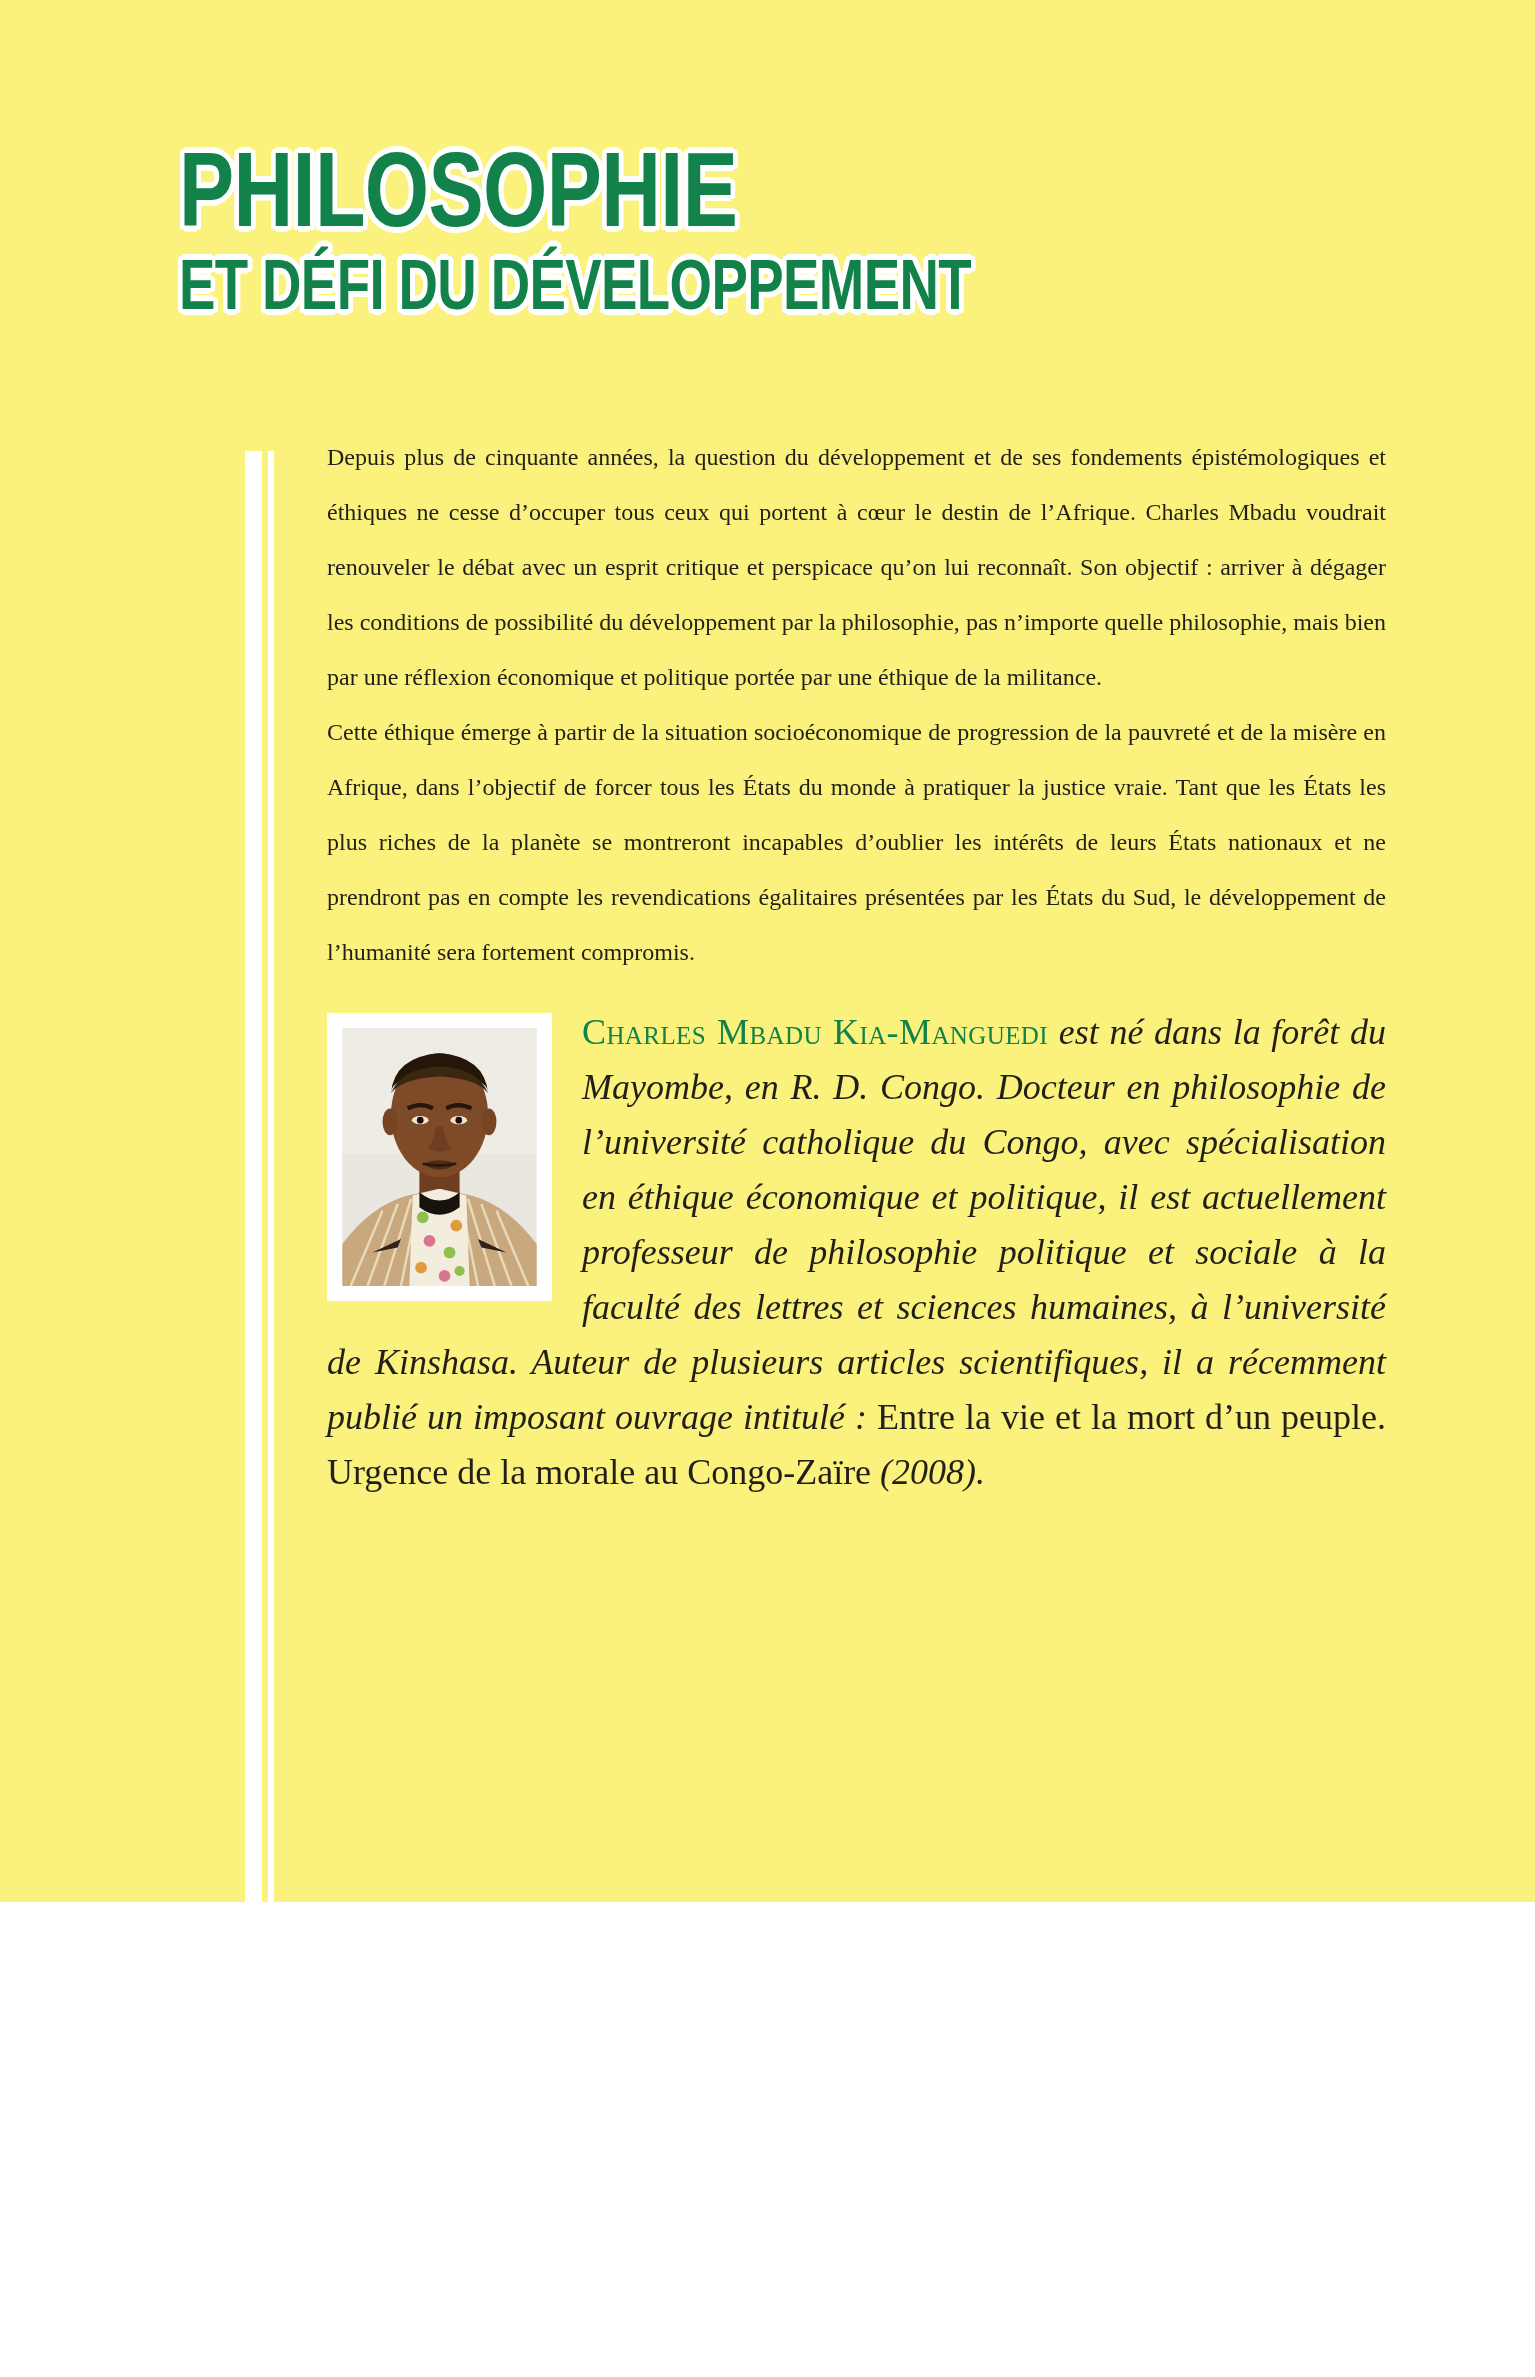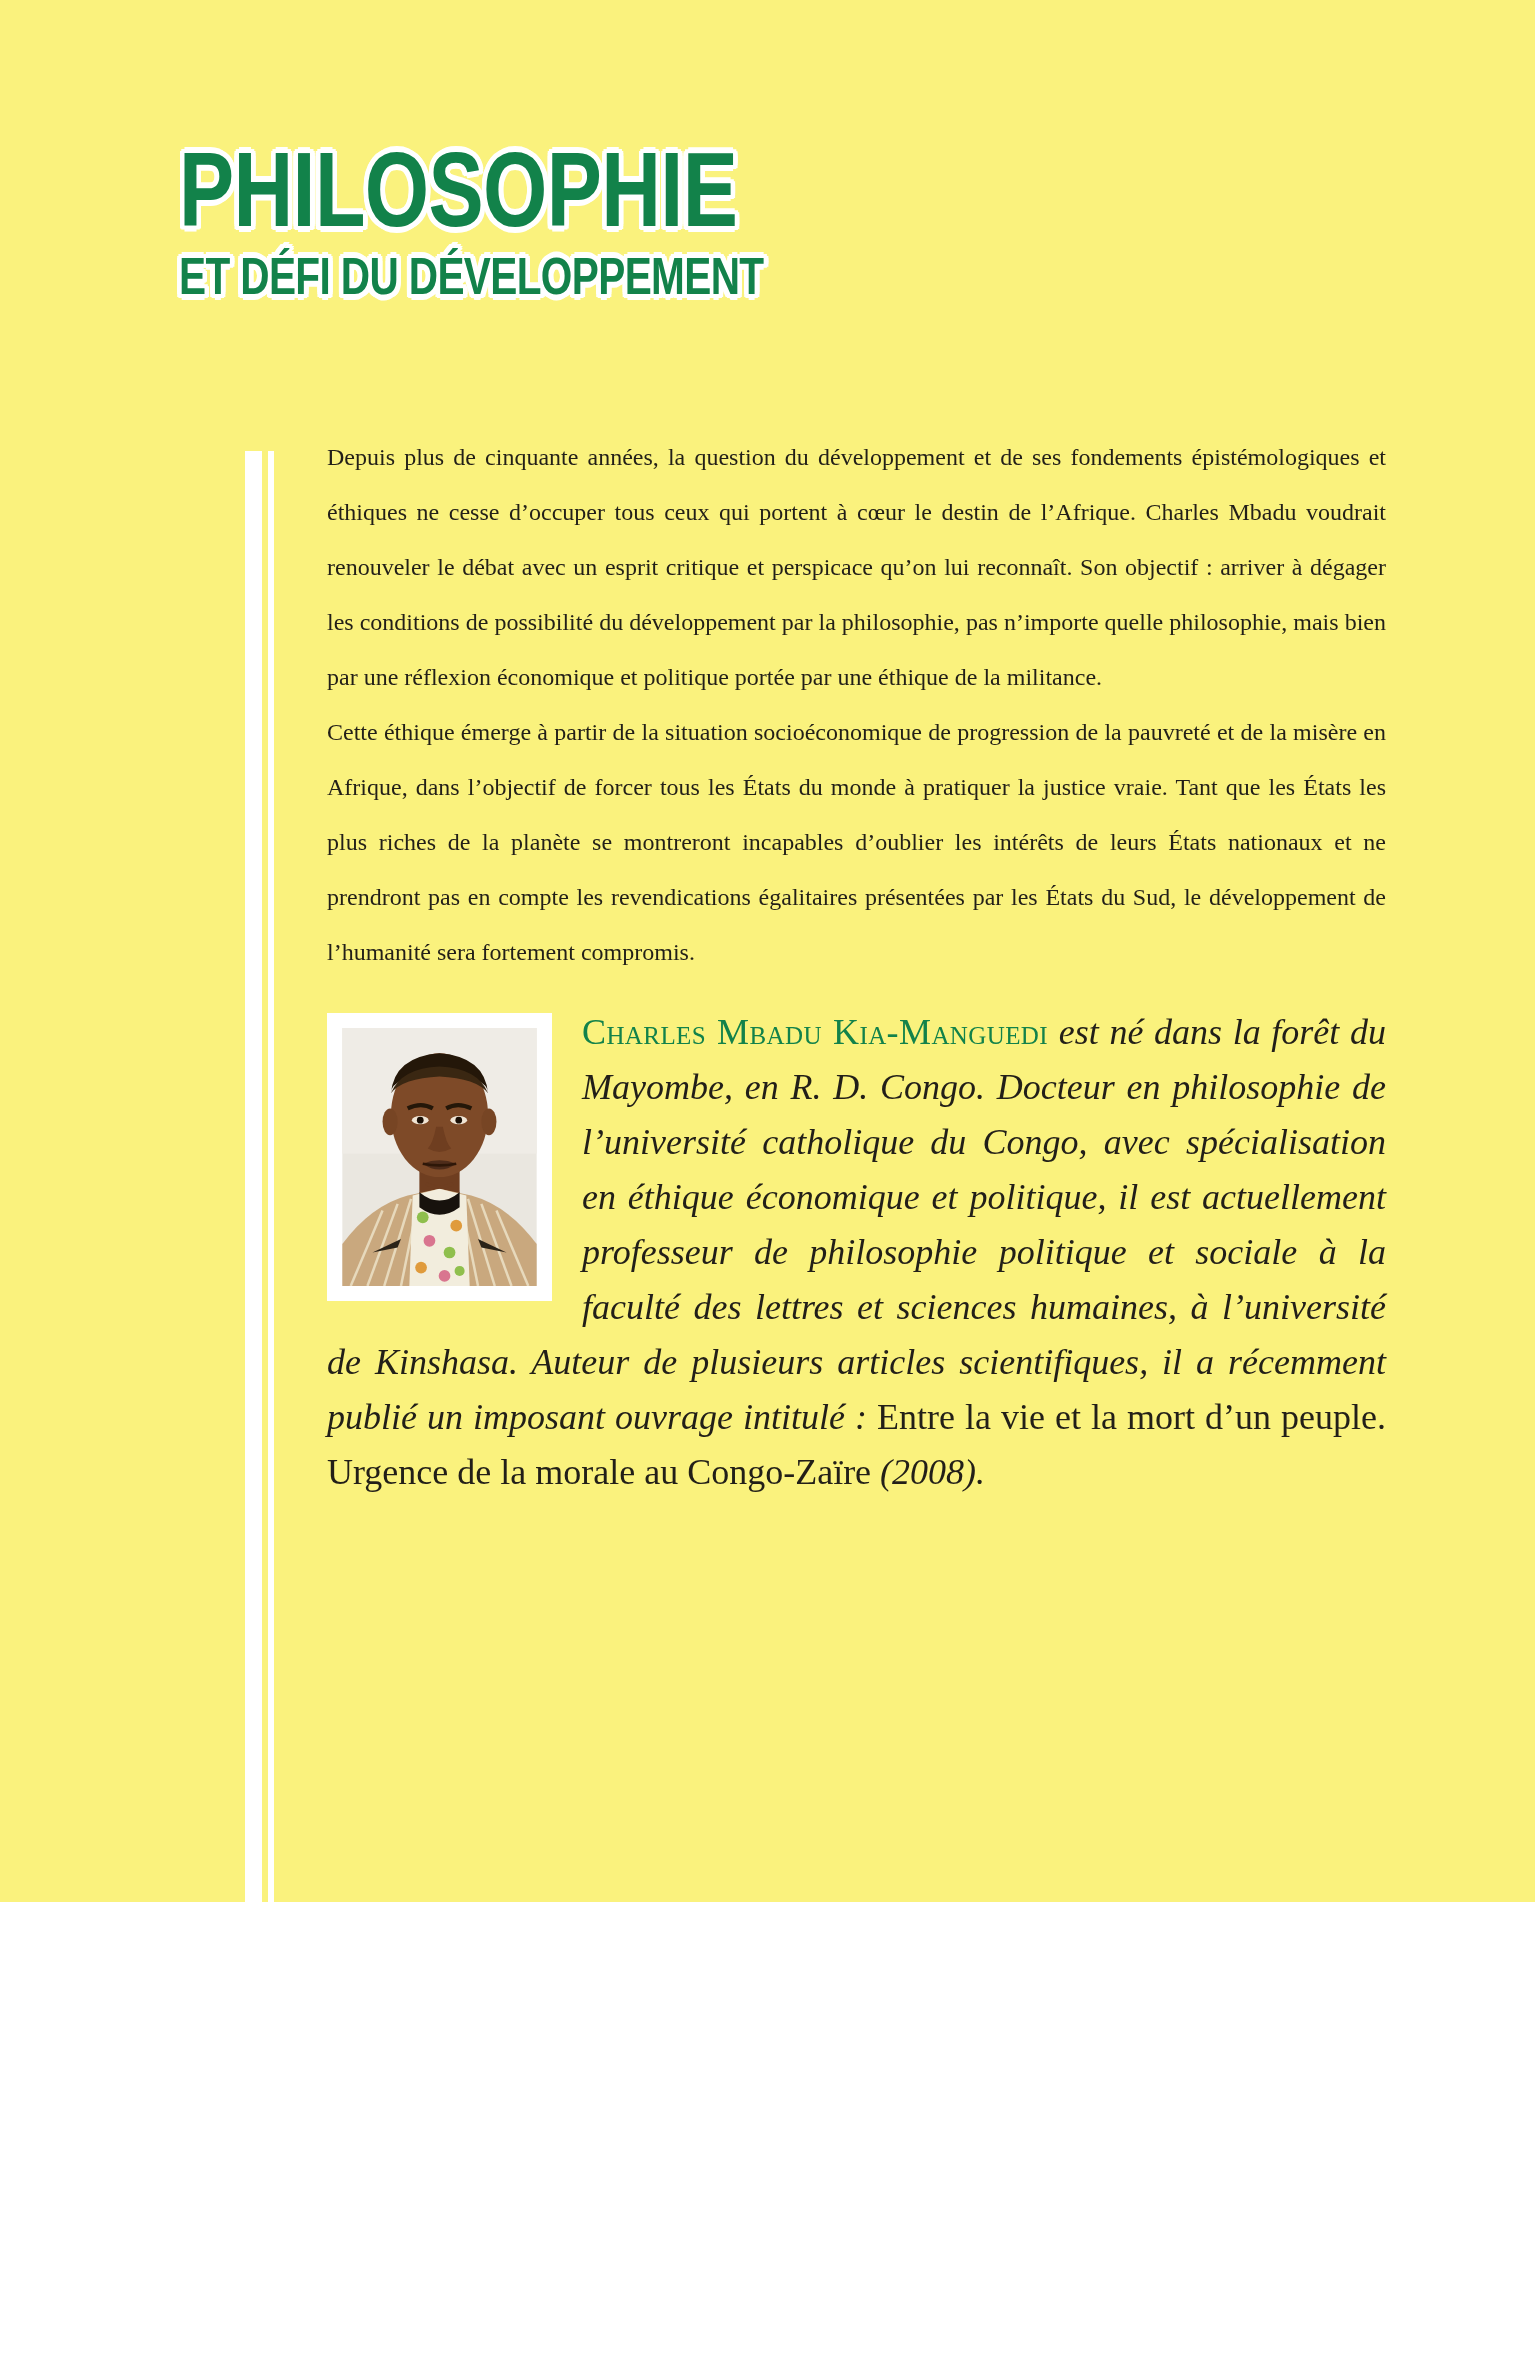--- a/index.html
+++ b/index.html
@@ -28,21 +28,21 @@
     display: inline-block;
     transform: scaleX(0.78);
     transform-origin: left top;
     letter-spacing: -0.8px;
     text-shadow:
       0 5.9px 0 #fff, 0 -5.9px 0 #fff, 5.9px 0 0 #fff, -5.9px 0 0 #fff,
       4.2px 4.2px 0 #fff, -4.2px 4.2px 0 #fff, 4.2px -4.2px 0 #fff, -4.2px -4.2px 0 #fff,
       5.9px 2.5px 0 #fff, -5.9px 2.5px 0 #fff, 5.9px -2.5px 0 #fff, -5.9px -2.5px 0 #fff;
   }
   .title-1 { top: 136px; font-size: 106px; }
-  .title-2 { top: 250px; font-size: 52px; }
+  .title-2 { top: 250px; font-size: 70px; }
   .title-3 { top: 324px; font-size: 70px; }
 
   
   .rule-bar { position: absolute; background: #ffffff; top: 451px; height: 1482px; }
   .rule-bar.wide  { left: 245px; width: 17px; }
   .rule-bar.thin  { left: 268px; width: 5.9px; }
 
   
   .content {
     position: absolute;

